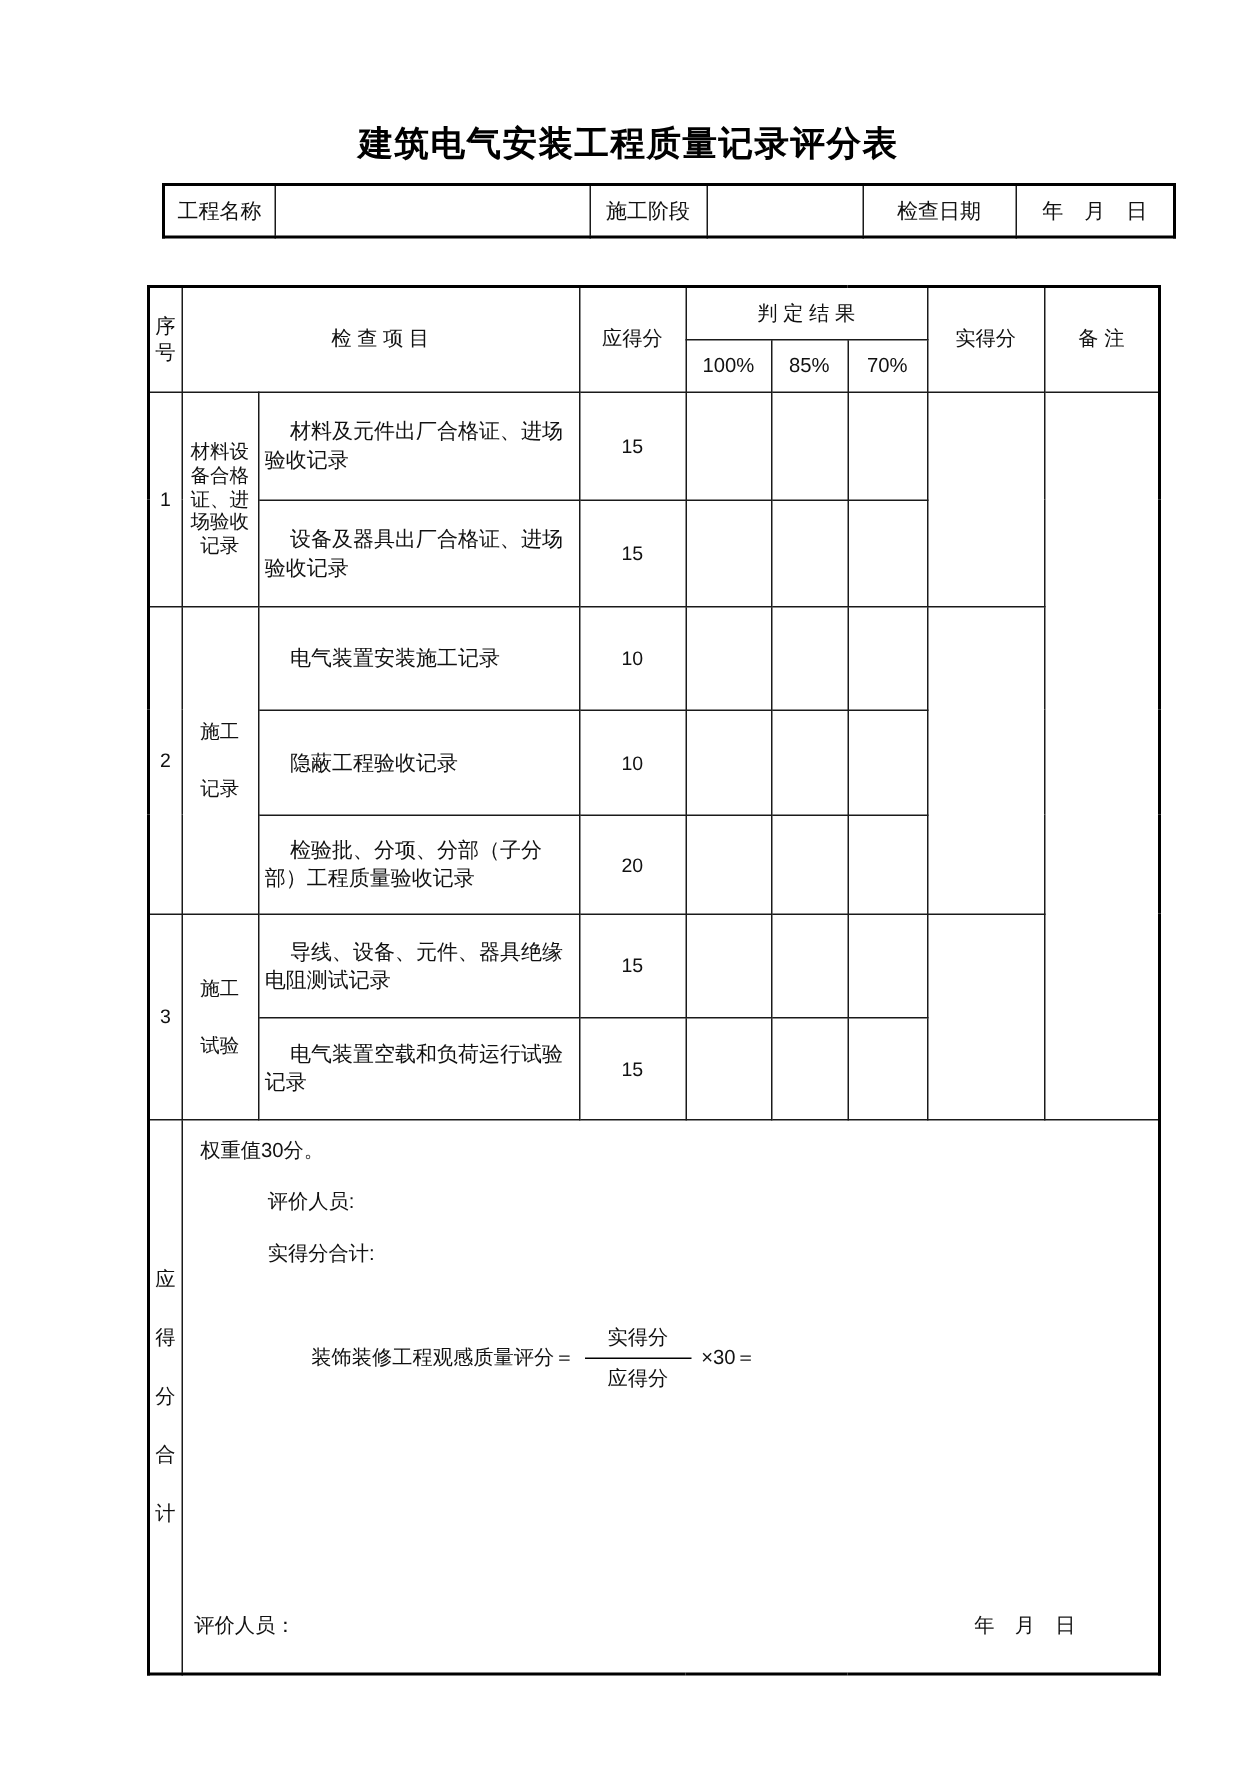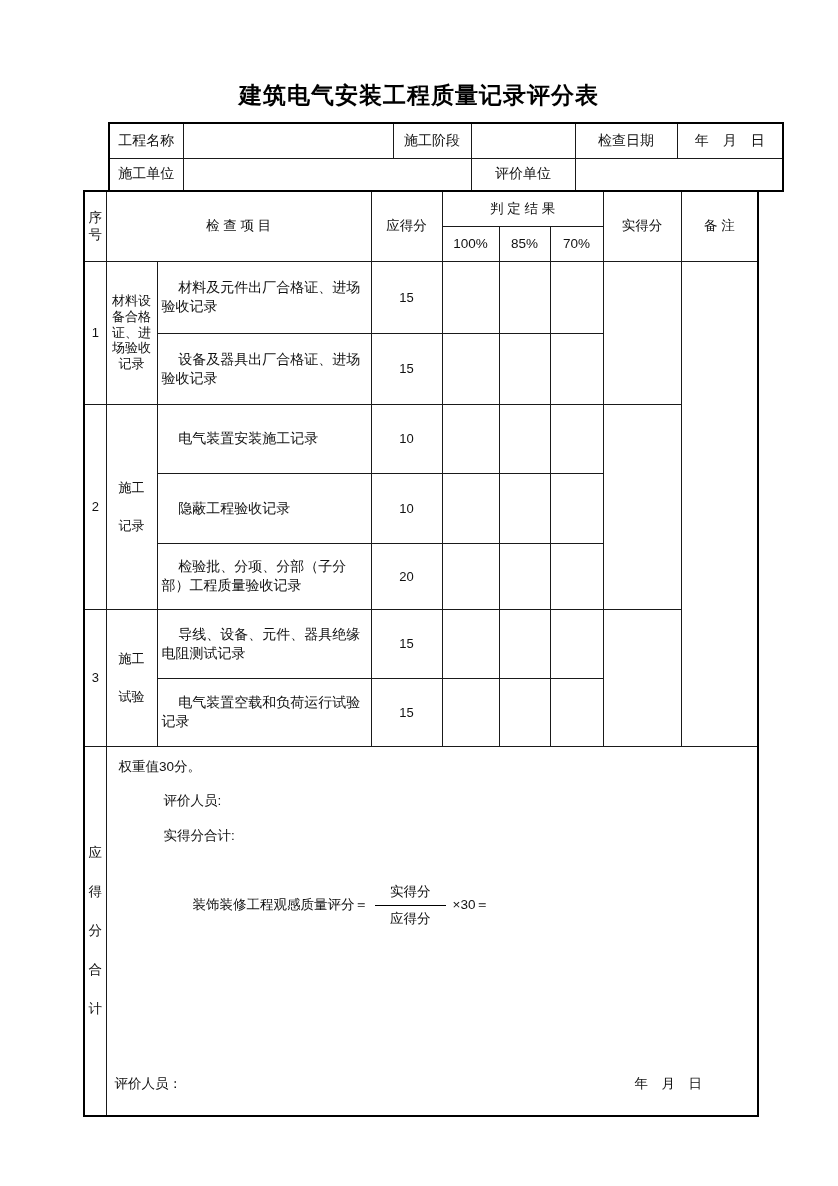--- a/index.html
+++ b/index.html
@@ -9,21 +9,21 @@
     -webkit-font-smoothing:antialiased;
   }
   .page-title{
     position:absolute;top:80px;left:0;width:838px;text-align:center;
     font-size:23px;font-weight:bold;letter-spacing:1px;color:#000000;
   }
   table{border-collapse:collapse;table-layout:fixed;}
   td{padding:0;border:1px solid #1a1a1a;vertical-align:middle;
      font-size:13.5px;text-align:center;overflow:hidden;}
   #info-table{position:absolute;left:83px;top:122px;width:674px;border:2px solid #000;margin-left:25px;}
-  #main-table{position:absolute;left:83px;top:190px;width:674px;border:2px solid #000;}
+  #main-table{position:absolute;left:98px;top:190px;width:674px;border:2px solid #000;}
   .lbl{font-size:14px;}
   .vtext{word-break:break-all;line-break:anywhere;font-size:12.5px;line-height:1.3;padding:0 3px;}
   .section-vtext{word-break:break-all;line-break:anywhere;font-size:13.5px;line-height:2.9;padding:0 3px;}
   .item{
     text-align:left;padding:3px 6px 3px 4px;text-indent:1.2em;
     line-height:1.35;font-size:14px;
   }
   .cat{word-break:break-all;line-break:anywhere;font-size:13px;line-height:1.22;padding:0 4px;margin-left:22px;}
   .cat-narrow{word-break:break-all;line-break:anywhere;font-size:13px;line-height:2.9;padding:0 11px;}
   .score{font-size:13px;}
@@ -55,26 +55,20 @@
       <col style="width:106px">
   </colgroup>
   <tbody>
       <tr style="height:35px">
     <td class="lbl">工程名称</td>
     <td></td>
     <td class="lbl">施工阶段</td>
     <td></td>
     <td class="lbl">检查日期</td>
     <td class="lbl">年　月　日</td>
-  </tr>
-  <tr style="height:33px">
-    <td class="lbl">施工单位</td>
-    <td colspan="2"></td>
-    <td class="lbl">评价单位</td>
-    <td colspan="2"></td>
   </tr>
 </tbody>
   </table>
 
 <table id="main-table">
   <colgroup>
     <col style="width:22px">
       <col style="width:51px">
       <col style="width:214px">
     <col style="width:71px">

